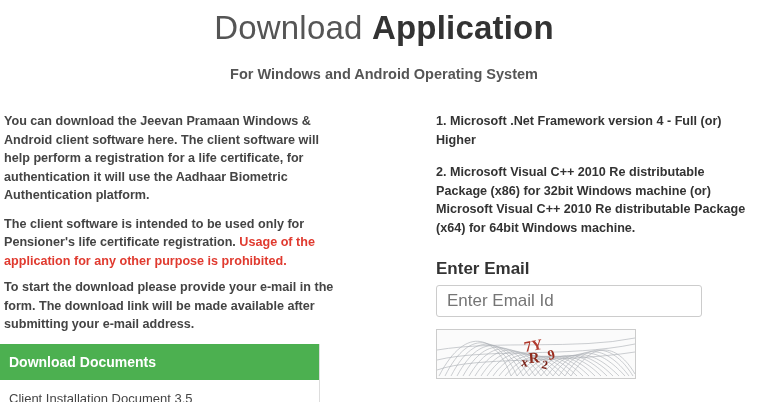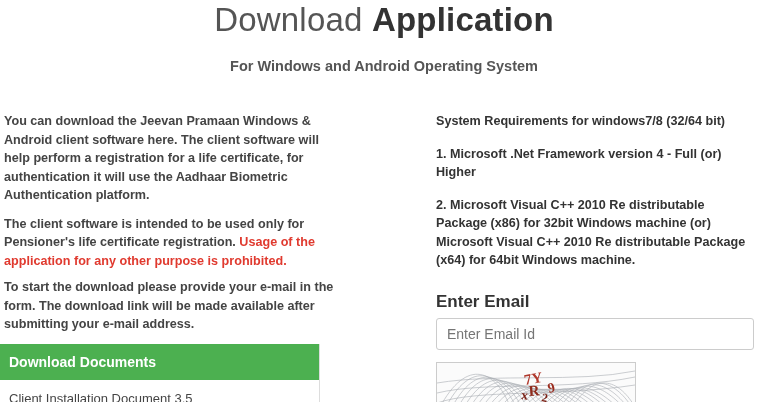--- a/index.html
+++ b/index.html
@@ -14,20 +14,21 @@
     font-family: "Liberation Sans", sans-serif;
     color: #444444;
   }
   .page {
     position: relative;
     width: 768px;
     height: 402px;
     box-sizing: border-box;
   }
   .header {
+    padding-top: 8px;
     text-align: center;
   }
   .title {
     font-size: 33px;
     line-height: 40px;
     color: #555555;
     font-weight: 400;
     letter-spacing: 0.2px;
   }
   .title .bold {
@@ -114,27 +115,27 @@
     margin-bottom: 18px;
   }
   .field-label {
     font-size: 17px;
     font-weight: bold;
     color: #333333;
     margin: 22px 0 6px 0;
   }
   .text-input {
     display: block;
-    width: 318px;
+    width: 266px;
     height: 32px;
     box-sizing: border-box;
     border: 1px solid #cccccc;
     border-radius: 3px;
     padding: 6px 10px;
-    font-size: 14px;
+    font-size: 17px;
     color: #ec4899;
     font-family: "Liberation Sans", sans-serif;
     background: #ffffff;
     outline: none;
   }
   .captcha-row {
     display: flex;
     align-items: center;
     margin-top: 12px;
   }
@@ -173,21 +174,20 @@
       <p class="para">To start the download please provide your e-mail in the form. The download link will be made available after submitting your e-mail address.</p>
 
       <div class="doc-panel">
         <div class="doc-header">Download Documents</div>
         <div class="doc-item">Client Installation Document 3.5</div>
 
       </div>
     </div>
 
     <div class="col-right">
-      <div class="req-line">System Requirements for windows7/8 (32/64 bit)</div>
       <div class="req-line">1. Microsoft .Net Framework version 4 - Full (or) Higher</div>
       <div class="req-line multi">2. Microsoft Visual C++ 2010 Re distributable Package (x86) for 32bit Windows machine (or) Microsoft Visual C++ 2010 Re distributable Package (x64) for 64bit Windows machine.</div>
 
       <div class="field-label">Enter Email</div>
       <input class="text-input" type="text" placeholder="Enter Email Id" style="">
 
       <div class="captcha-row">
         <div class="captcha-box">
           <svg width="198" height="48" viewBox="0 0 198 48" xmlns="http://www.w3.org/2000/svg" aria-hidden="true">
             <rect width="198" height="48" fill="#fbfbfb"></rect>

